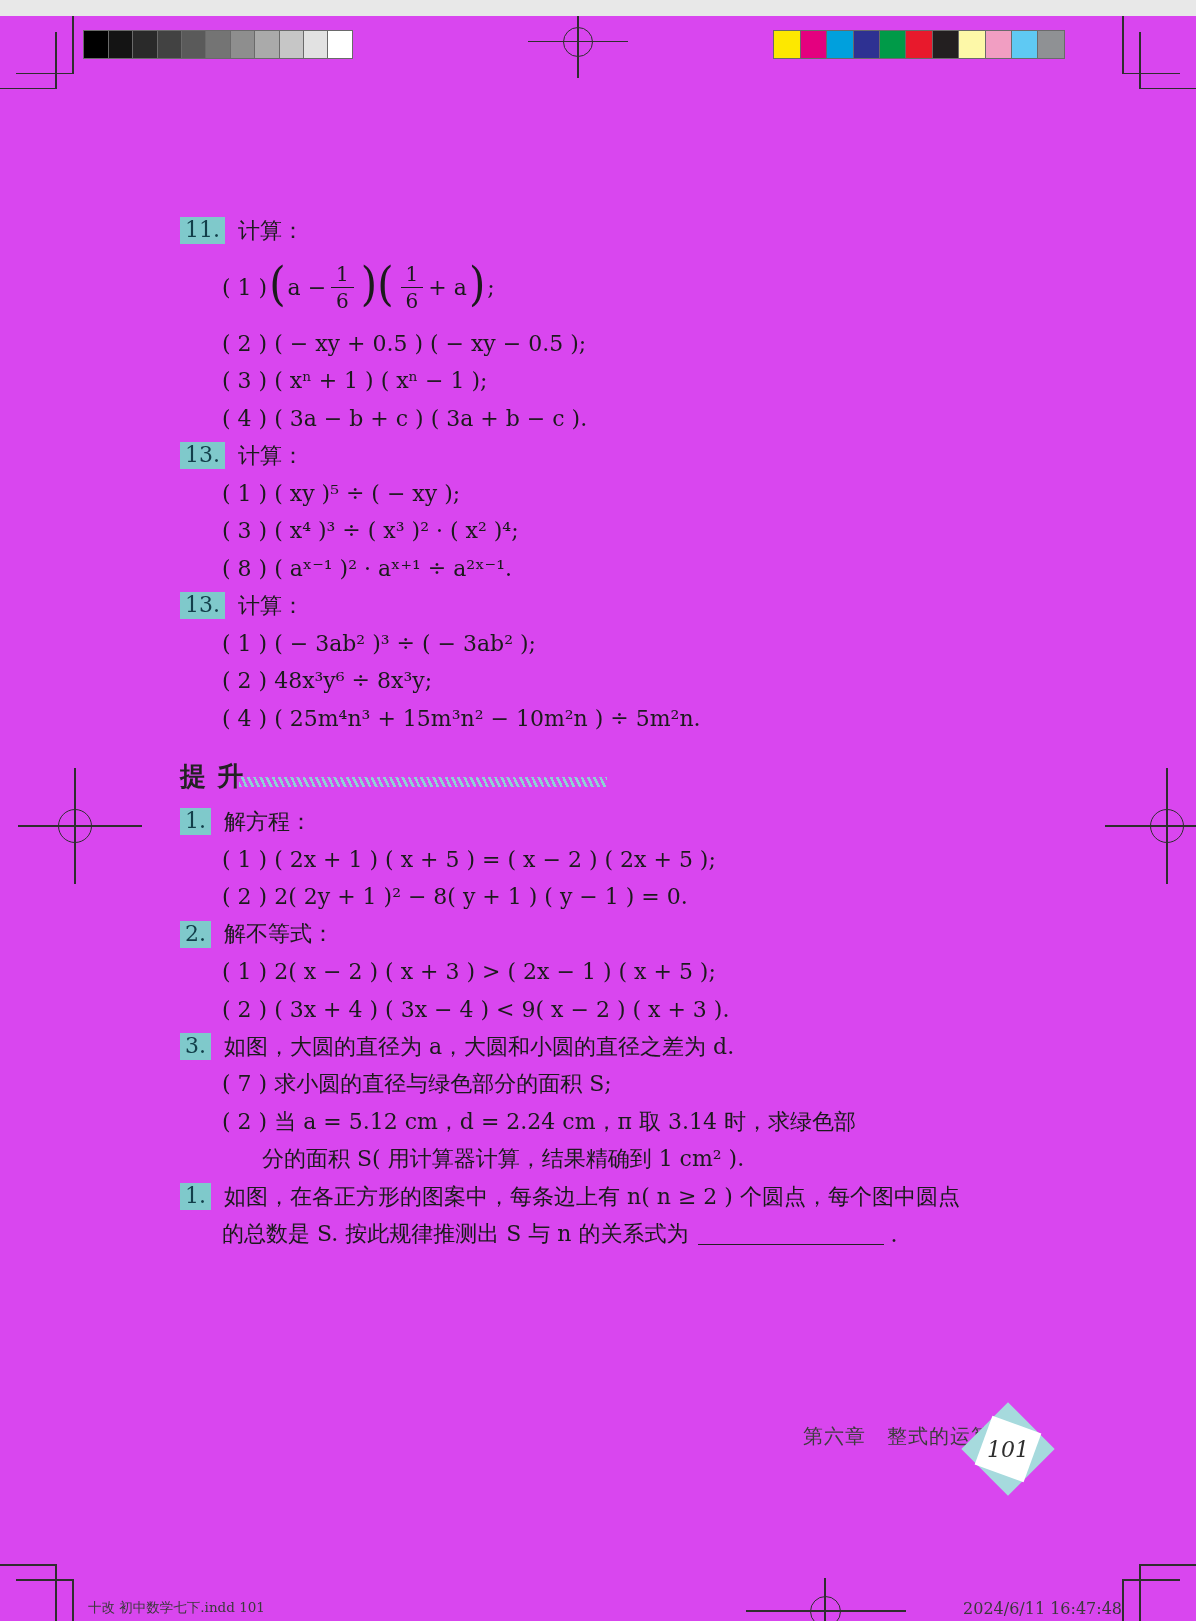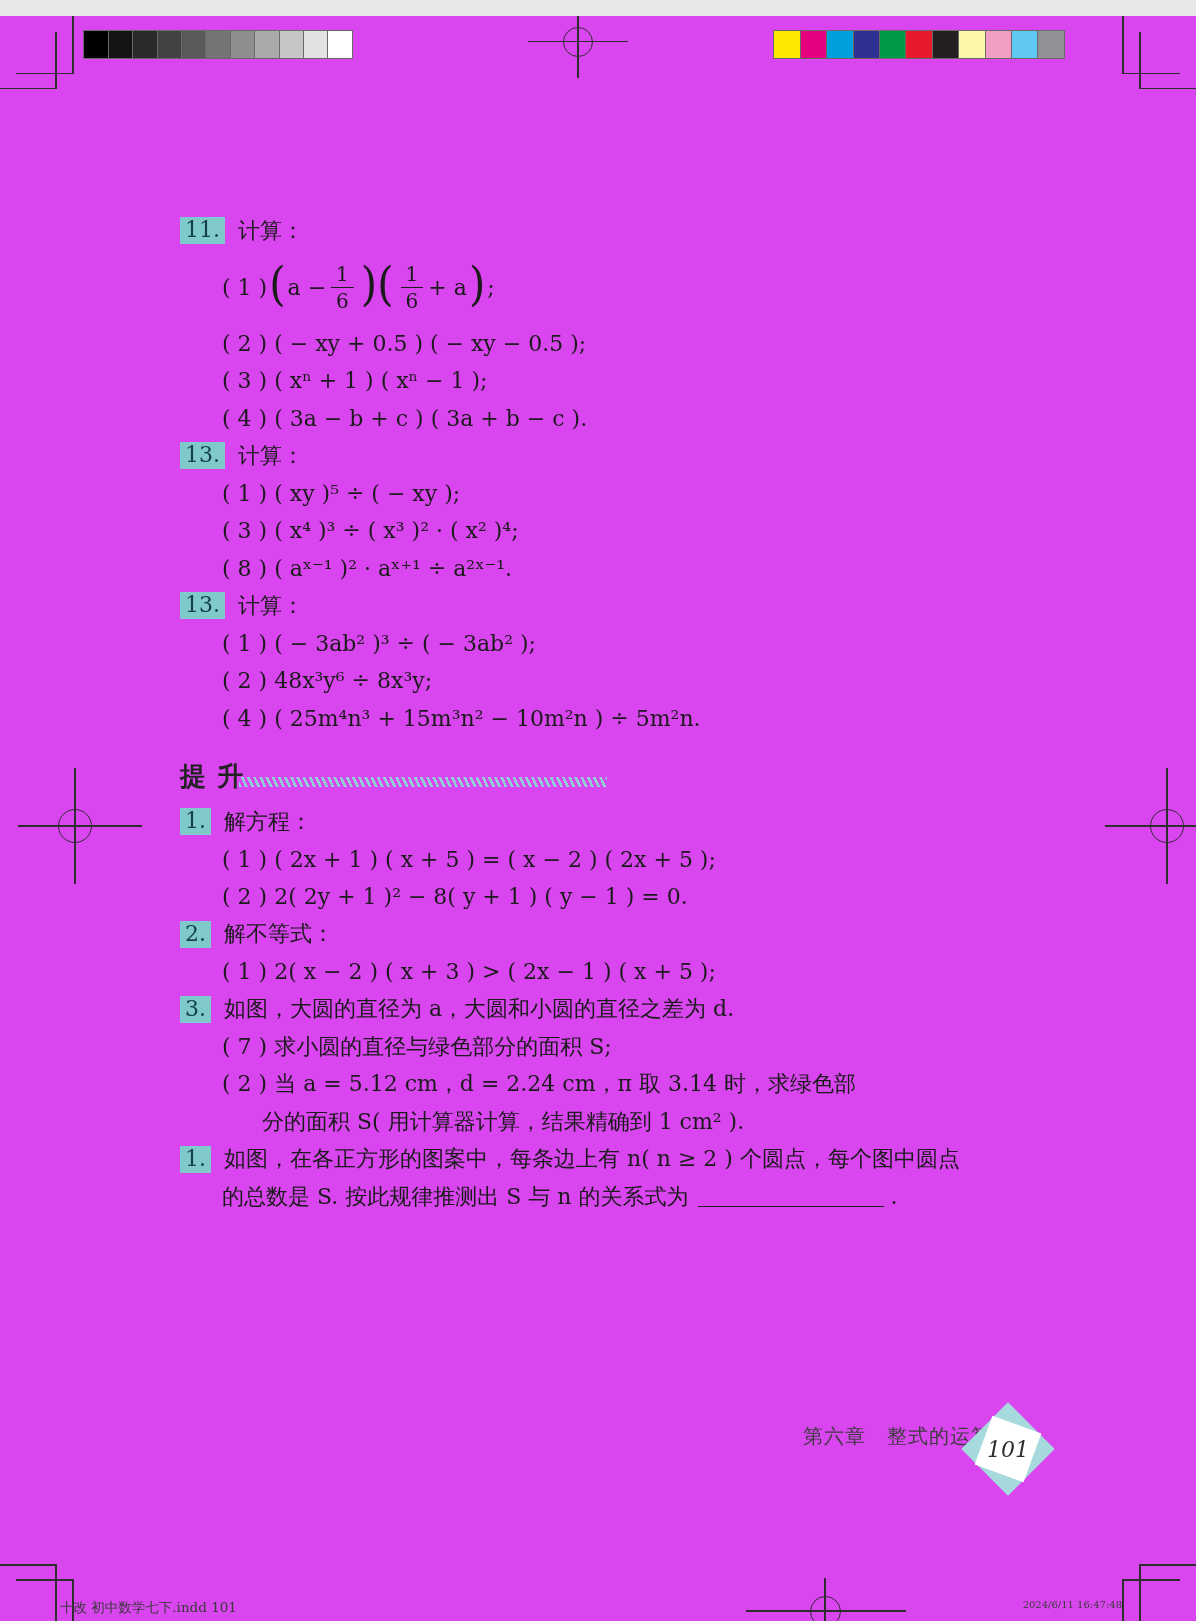--- a/index.html
+++ b/index.html
@@ -47,22 +47,22 @@
   
   .chapter{position:absolute;left:803px;top:1407px;font-family:"Liberation Sans","DejaVu Sans",sans-serif;
            font-size:20px;color:#3d3d3d;letter-spacing:1px;}
   .diamond{position:absolute;left:961px;top:1386px;width:94px;height:94px;}
   .diamond .outer{position:absolute;left:14px;top:14px;width:66px;height:66px;transform:rotate(45deg);background:#a6dadd;}
   .diamond .inner{position:absolute;left:21px;top:21px;width:52px;height:52px;transform:rotate(20deg);background:#ffffff;}
   .diamond .num{position:absolute;inset:0;display:flex;align-items:center;justify-content:center;
                 font-style:italic;font-size:22px;color:#2e2e2e;}
 
   
-  .printleft{position:absolute;left:60px;top:1583px;font-size:13.5px;color:#3a3a3a;}
-  .printright{position:absolute;right:74px;top:1583px;font-size:10px;color:#3a3a3a;}
+  .printleft{position:absolute;left:88px;top:1583px;font-size:13.5px;color:#3a3a3a;}
+  .printright{position:absolute;right:74px;top:1583px;font-size:16px;color:#3a3a3a;}
 </style>
 </head>
 <body>
 
 <div class="page">
 
   <div>
     <div class="mark" style="left:72px;top:0;width:1.6px;height:58px;"></div>
     <div class="mark" style="left:16px;top:56.5px;width:57px;height:1.6px;"></div>
     <div class="mark" style="left:55px;top:16px;width:1.6px;height:57px;"></div>
@@ -211,20 +211,23 @@
     <div class="row indent">
         <span>( 2 ) 2( 2y + 1 )² − 8( y + 1 ) ( y − 1 ) = 0.</span>
       </div>
     <div class="row">
       <span class="badge">2.</span>
       <span>解不等式：</span>
     </div>
     <div class="row indent">
         <span>( 1 ) 2( x − 2 ) ( x + 3 ) &gt; ( 2x − 1 ) ( x + 5 );</span>
       </div>
+    <div class="row indent">
+        <span>( 2 ) ( 3x + 4 ) ( 3x − 4 ) &lt; 9( x − 2 ) ( x + 3 ).</span>
+      </div>
     <div class="row">
       <span class="badge">3.</span>
       <span>如图，大圆的直径为 a，大圆和小圆的直径之差为 d.</span>
     </div>
     <div class="row indent">
         <span>( 7 ) 求小圆的直径与绿色部分的面积 S;</span>
       </div>
     <div class="row indent">
         <span>( 2 ) 当 a = 5.12 cm，d = 2.24 cm，π 取 3.14 时，求绿色部</span>
       </div>

